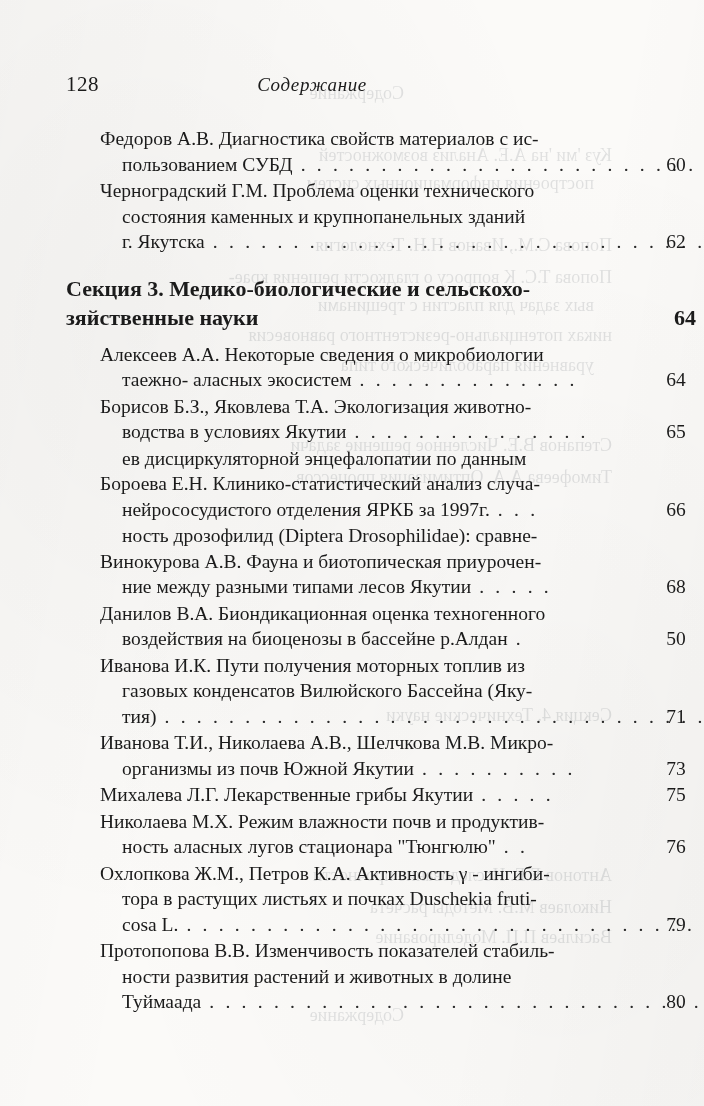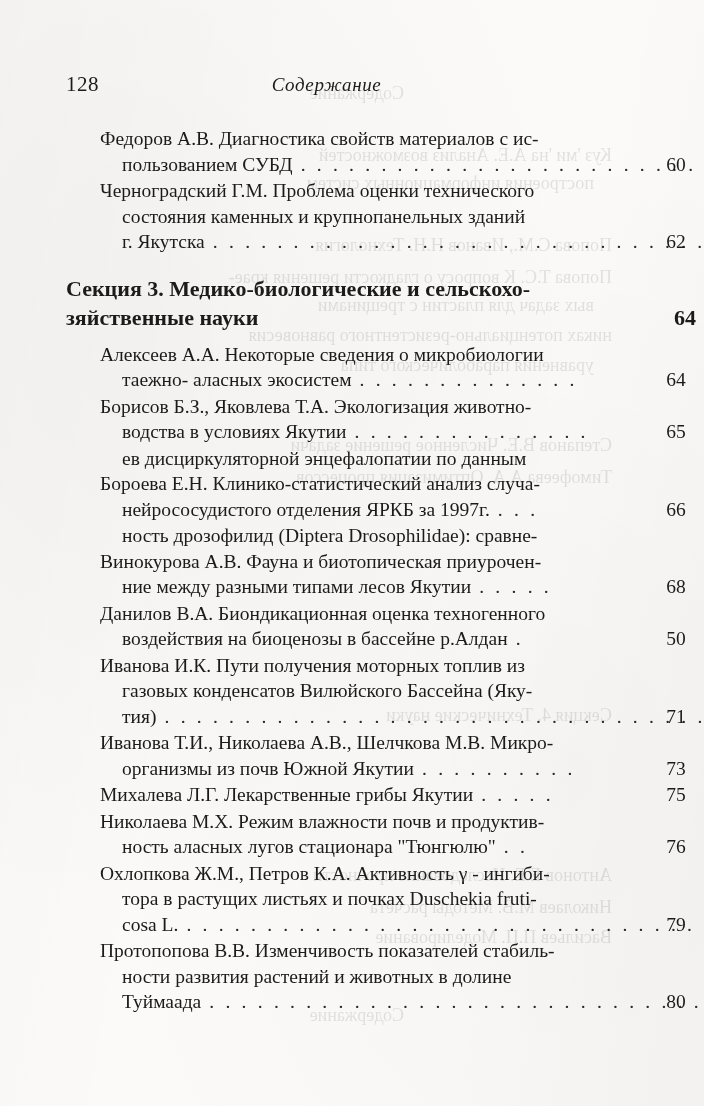--- a/index.html
+++ b/index.html
@@ -31,21 +31,20 @@
       radial-gradient(ellipse at 20% 30%, rgba(0,0,0,0.030), rgba(0,0,0,0) 55%),
       radial-gradient(ellipse at 80% 70%, rgba(0,0,0,0.025), rgba(0,0,0,0) 60%),
       linear-gradient(100deg, rgba(0,0,0,0.020) 0%, rgba(0,0,0,0.0) 35%, rgba(0,0,0,0.0) 70%, rgba(0,0,0,0.022) 100%);
     pointer-events: none;
   }
   .content {
     position: absolute;
     left: 0; top: 0;
     width: 624px;
     height: 1106px;
-    padding-left: 29px;
   }
   
   .header {
     position: absolute;
     top: 72px;
     left: 66px;
     right: 66px;
     height: 26px;
   }
   .folio {

